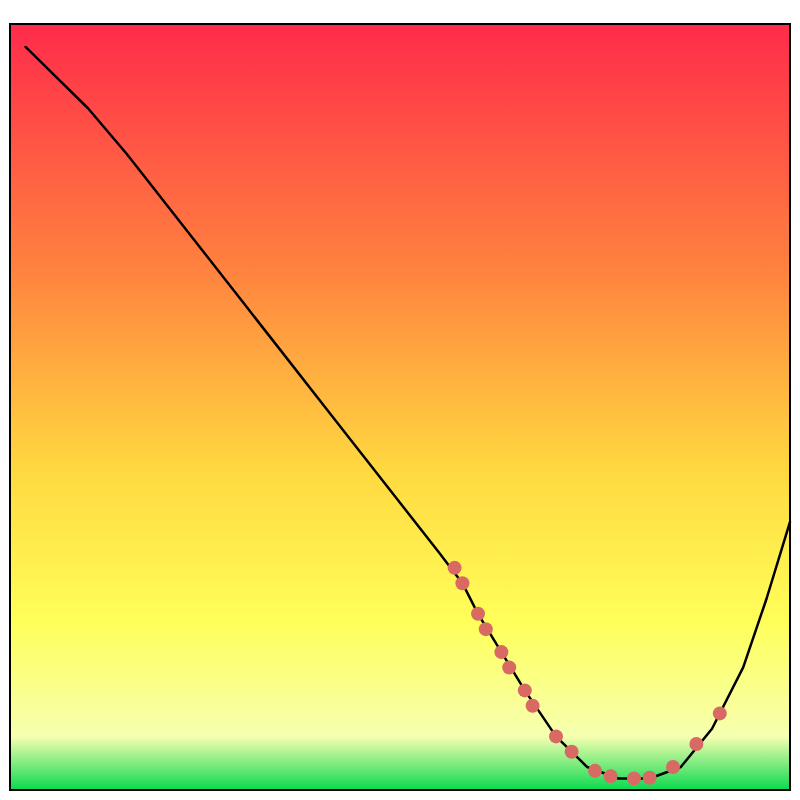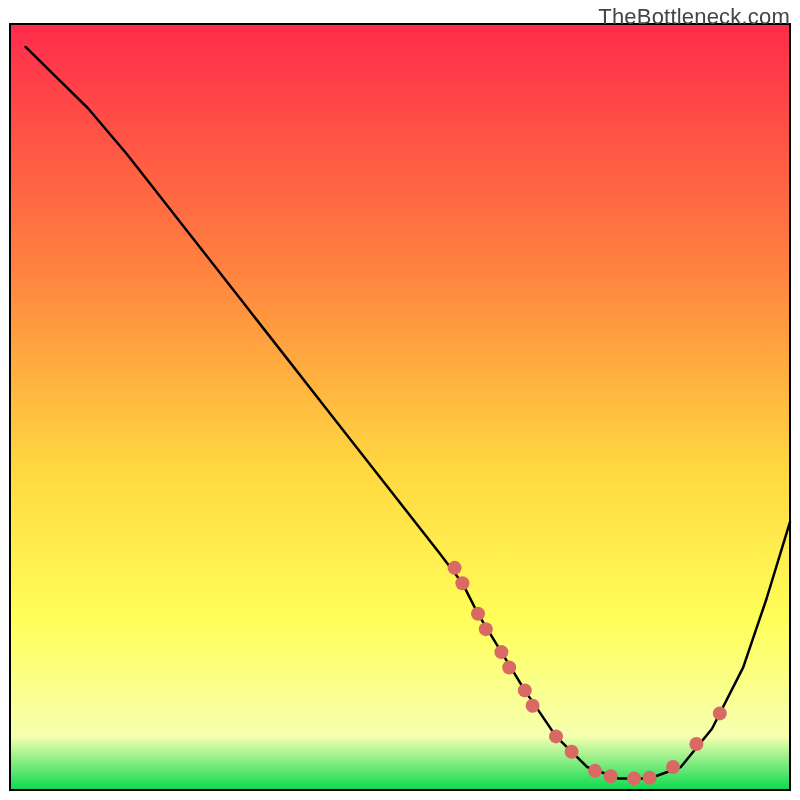--- a/index.html
+++ b/index.html
@@ -28,21 +28,20 @@
   }
   svg {
     display: block;
   }
 </style>
 </head>
 <body>
 
 <div class="chart-container">
 
-  <div class="watermark">TheBottleneck.com</div>
 
   <svg id="chart-svg" width="800" height="800" viewBox="0 0 800 800">
     <defs>
       <linearGradient id="bg-grad" x1="0" y1="0" x2="0" y2="1">
         <stop id="g0" offset="0%" stop-color="#ff2b4b"></stop>
         <stop id="g1" offset="32%" stop-color="#ff823f"></stop>
         <stop id="g2" offset="58%" stop-color="#ffd840"></stop>
         <stop id="g3" offset="78%" stop-color="#ffff5a"></stop>
         <stop id="g4" offset="93%" stop-color="#f6ffb0"></stop>
         <stop id="g5" offset="100%" stop-color="#0bd94f"></stop>

